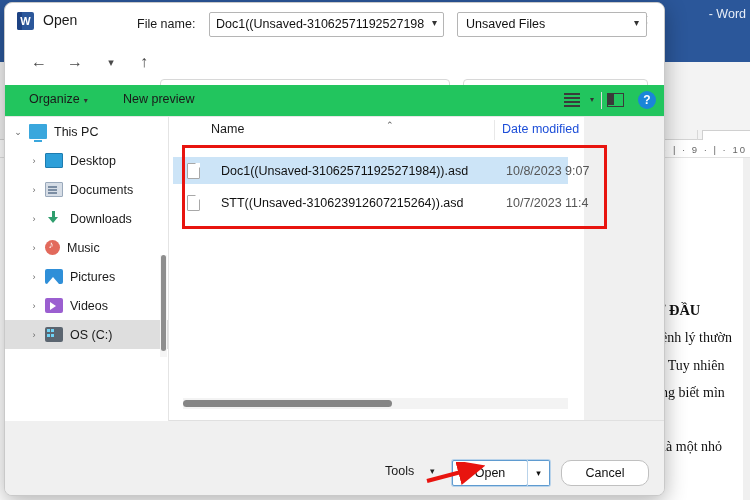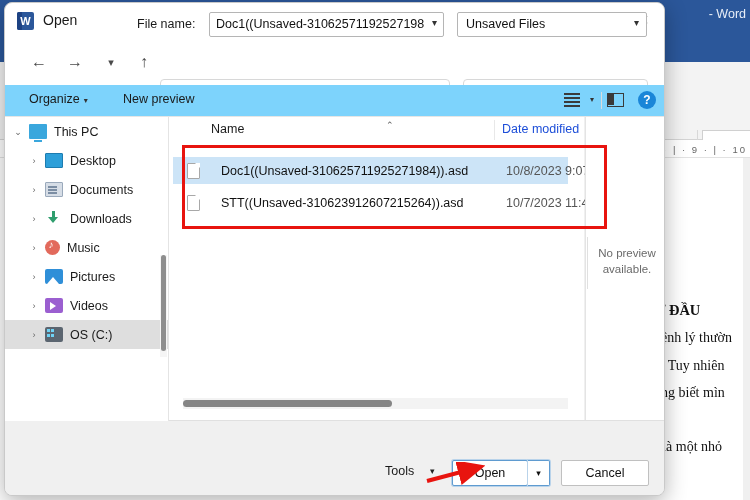--- a/index.html
+++ b/index.html
@@ -197,21 +197,21 @@
     position: absolute; left: 10px; top: 8px;
     font-size: 13px; color: #666;
   }
   .sb-text {
     position: absolute; left: 32px; top: 9px;
     font-size: 12.5px; color: #6a6a6a; white-space: nowrap;
   }
 
   .dlg-toolbar {
     position: absolute; left: 0; top: 82px; width: 661px; height: 32px;
-    background: #7dd3fc; border-bottom: 1px solid #e6e6e6; text-decoration: underline;
+    background: #22c55e; border-bottom: 1px solid #e6e6e6; text-decoration: underline;
   }
   .tb-organize {
     position: absolute; left: 24px; top: 7px;
     font-size: 12.5px; color: #1a1a1a; cursor: pointer;
   }
   .tb-organize .caret { font-size: 8px; color: #333; margin-left: 4px; }
   .tb-newfolder {
     position: absolute; left: 118px; top: 7px;
     font-size: 12.5px; color: #1a1a1a; cursor: pointer;
   }
@@ -443,21 +443,21 @@
     border: 1px solid #5f9bd0; border-left: none;
     box-shadow: 0 0 0 1px #b9d3ea;
     border-radius: 0 2px 2px 0;
     font-size: 9px; color: #111;
     line-height: 24px; text-align: center;
     cursor: pointer;
   }
   .cancel-btn {
     position: absolute; left: 556px; top: 457px;
     width: 88px; height: 26px;
-    background: #ffffff; border: 1px solid #c0c0c0; border-radius: 2px;
+    background: #ffffff; border: 1px solid #c0c0c0; border-radius: 10px;
     font-size: 12.5px; color: #111;
     line-height: 24px; text-align: center;
     cursor: pointer;
   }
 
   
   .anno-rect {
     position: absolute; left: 182px; top: 145px;
     width: 425px; height: 84px;
     border: 3px solid #e8140f;
@@ -638,24 +638,20 @@
         <span class="fr-icon"></span>
         <span class="fr-name">STT((Unsaved-310623912607215264)).asd</span>
         <span class="fr-date">10/7/2023 11:4</span>
       </div>
 
       <div class="fl-hscroll">
         <div class="thumb"></div>
       </div>
     </div>
 
-    <div class="preview">
-      <div class="preview-inner-border"></div>
-      <div class="preview-box">No preview available.</div>
-    </div>
 
     <div class="fl-bottom-line"></div>
 
     <div class="footer"></div>
 
     <div class="lbl-filename">File name:</div>
 
     <div class="fn-input">
       <div class="val">Doc1((Unsaved-310625711925271984</div>
       <div class="caret">▾</div>

